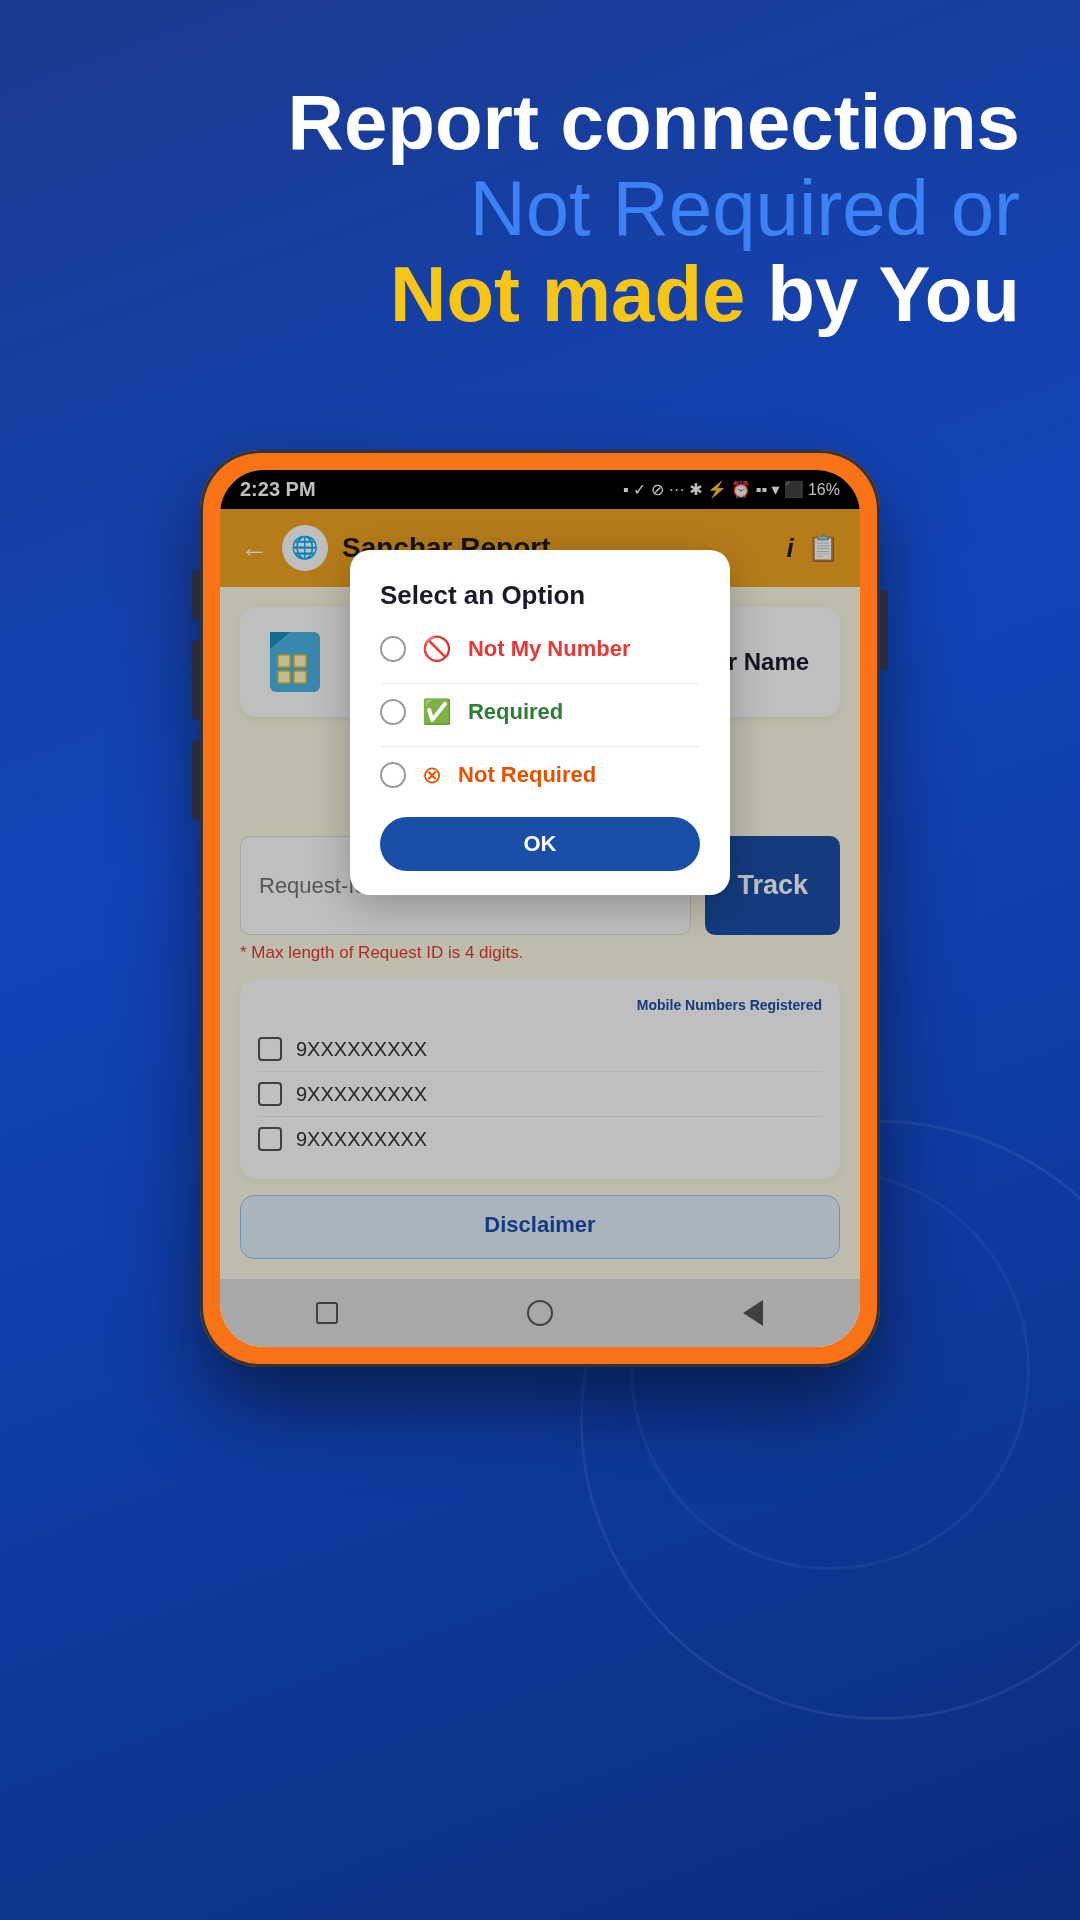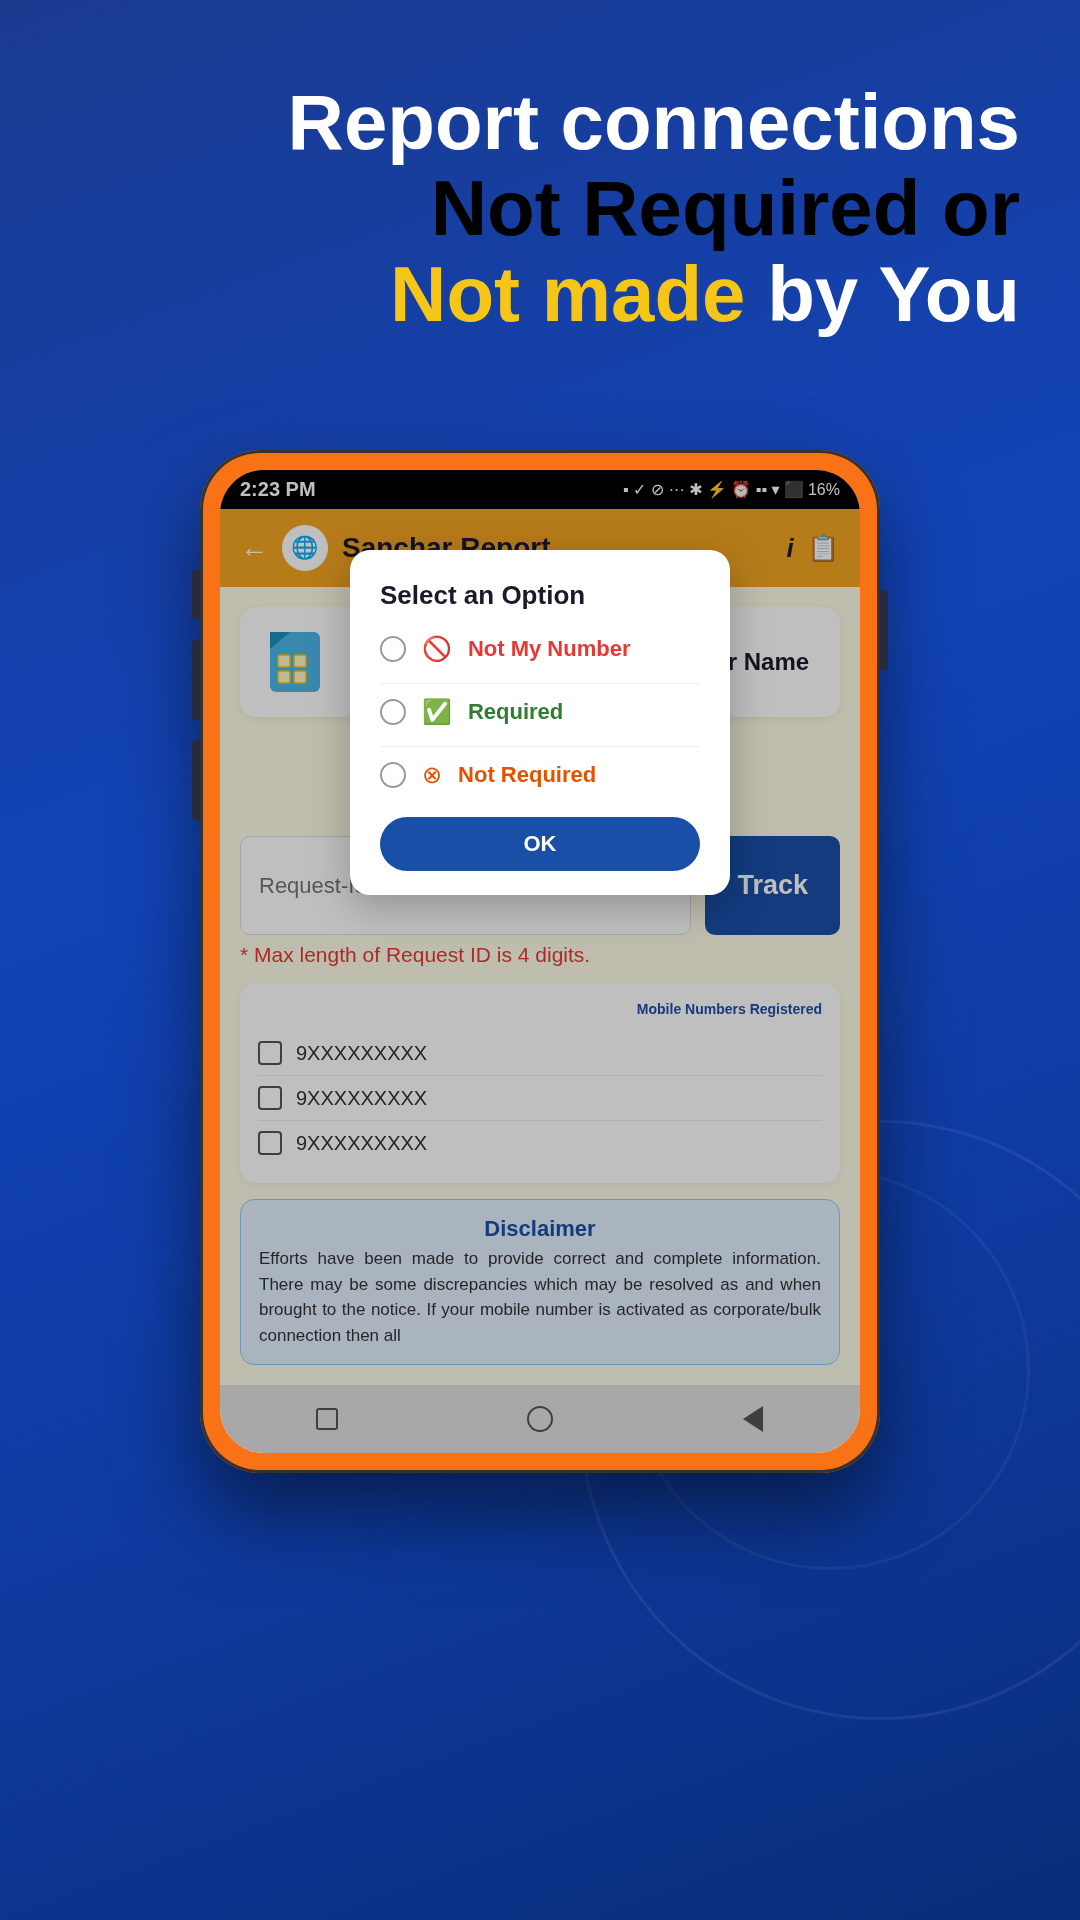--- a/index.html
+++ b/index.html
@@ -41,22 +41,22 @@
       text-align: right;
     }
     .top-text .line1 {
       font-size: 78px;
       font-weight: 900;
       color: #ffffff;
       line-height: 1.1;
     }
     .top-text .line2 {
       font-size: 78px;
-      font-weight: 700;
-      color: #000000;
+      font-weight: 400;
+      color: #3b82f6;
       line-height: 1.1;
     }
     .top-text .line3 {
       font-size: 78px;
       font-weight: 900;
       line-height: 1.1;
     }
     .top-text .line3 .yellow { color: #f5c518; }
     .top-text .line3 .white { color: #ffffff; }
 
@@ -205,21 +205,21 @@
       background: #1a4fa8;
       color: #fff;
       border: none;
       border-radius: 10px;
       padding: 34px 32px;
       font-size: 27px;
       font-weight: bold;
       cursor: pointer;
     }
     .hint-text {
-      font-size: 21px;
+      font-size: 17px;
       color: #e53935;
       margin-bottom: 16px;
     }
 
     
     .numbers-section {
       background: #fff;
       border-radius: 16px;
       padding: 18px;
       margin-bottom: 0;
@@ -494,21 +494,20 @@
             <span class="number-text">9XXXXXXXXX</span>
           </div>
           <div class="number-row">
             <div class="checkbox"></div>
             <span class="number-text">9XXXXXXXXX</span>
           </div>
         </div>
 
         <div class="disclaimer-section">
           <div class="disclaimer-title">Disclaimer</div>
-          <div class="disclaimer-text">Efforts have been made to provide correct and complete information. There may be some discrepancies which may be resolved as and when brought to the notice. If your mobile number is activated as corporate/bulk connection then all</div>
         </div>
 
       </div>
 
       <div class="dialog-overlay">
         <div class="dialog">
           <div class="dialog-title">Select an Option</div>
 
           
           <div class="option-row">

